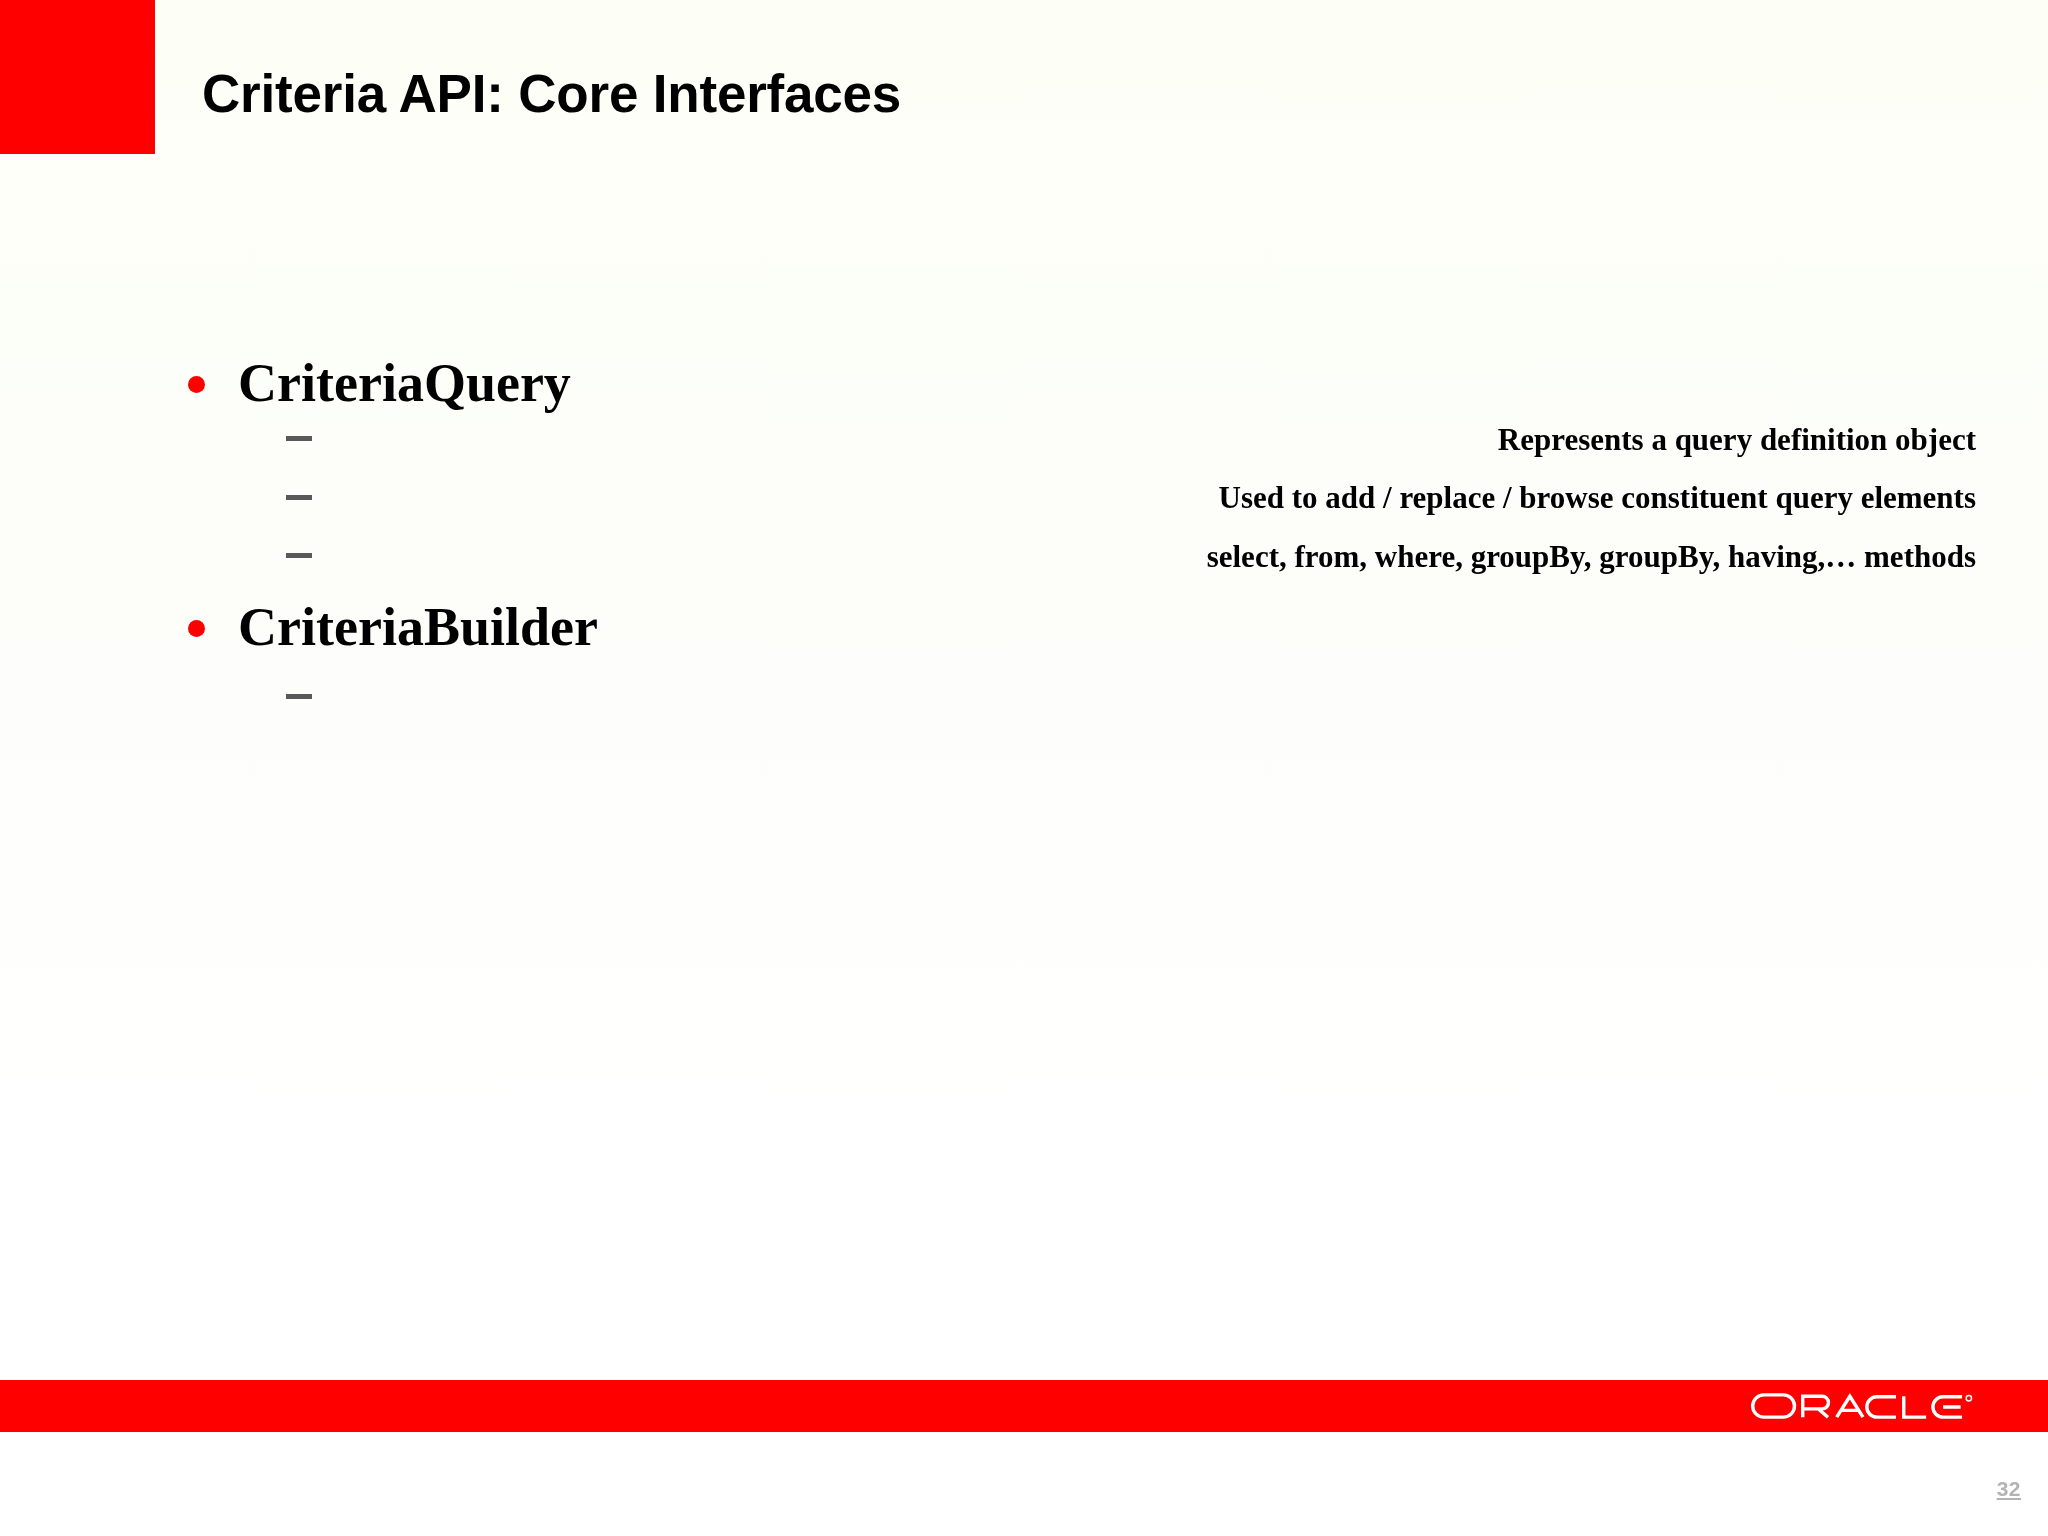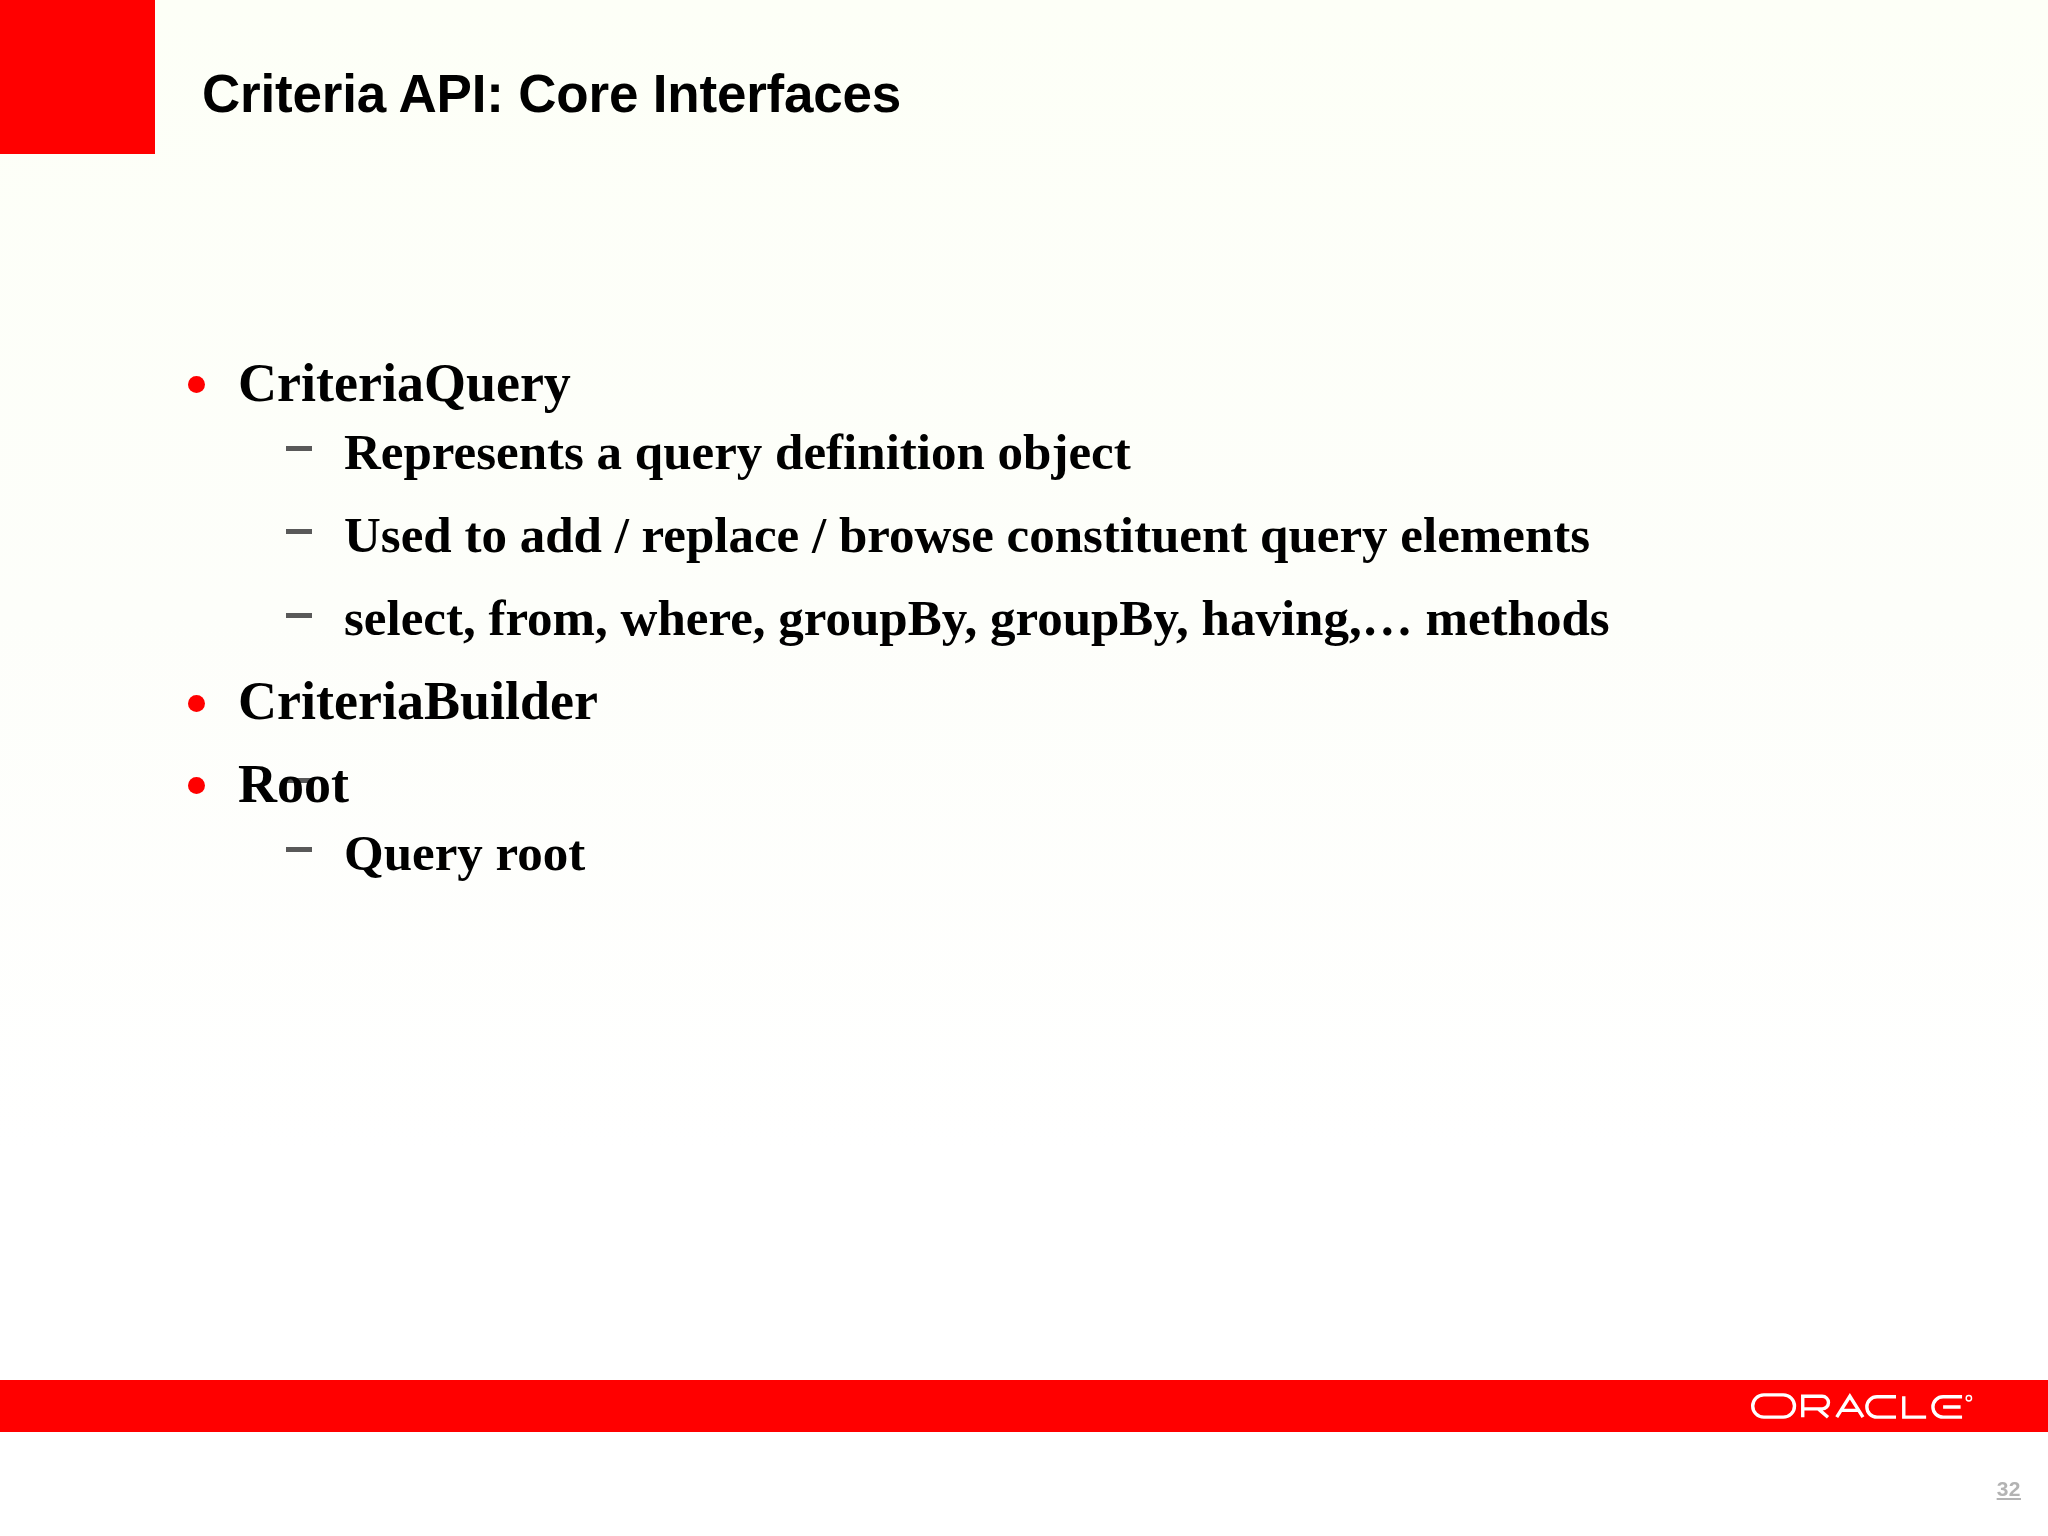--- a/index.html
+++ b/index.html
@@ -90,24 +90,25 @@
   ul.lvl2 {
     list-style: none;
     margin: 6px 0 10px 0;
     padding: 0;
   }
 
   li.bullet2 {
     position: relative;
     padding-left: 106px;
     margin: 0 0 20px 0;
-    font-size: 51px;
+    font-size: 31px;
     font-weight: bold;
     line-height: 1.24;
     color: #000000;
+    text-align: right;
   }
 
   li.bullet2 > .b2-marker {
     position: absolute;
     left: 48px;
     top: 0.50em;
     width: 26px;
     height: 5px;
     background: #595959;
   }
@@ -177,30 +178,20 @@
       <li class="bullet1">
         <span class="b1-marker"></span>
         <span>CriteriaBuilder</span>
         <ul class="lvl2">
           <li class="bullet2">
             <span class="b2-marker"></span>
           </li>
         </ul>
       </li>
 
-      <li class="bullet1">
-        <span class="b1-marker"></span>
-        <span>Root</span>
-        <ul class="lvl2">
-          <li class="bullet2">
-            <span class="b2-marker"></span>
-            <span>Query root</span>
-          </li>
-        </ul>
-      </li>
 
     </ul>
   </div>
 
   <div class="footer-bar"></div>
 
   <div class="oracle-logo">
     <svg viewBox="0 0 460 70" xmlns="http://www.w3.org/2000/svg" aria-hidden="true">
       <g fill="none" stroke="#ffffff" stroke-width="7">
 

